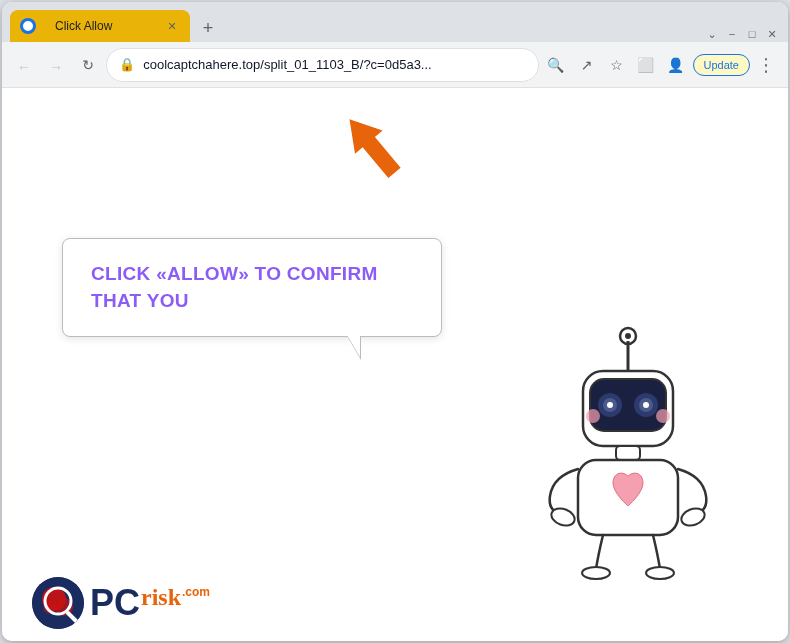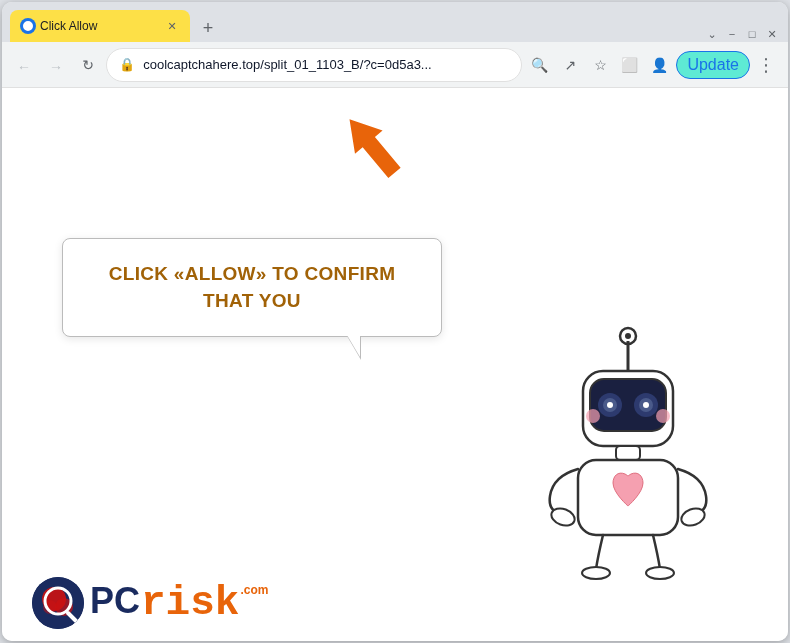--- a/index.html
+++ b/index.html
@@ -29,27 +29,27 @@
       display: flex;
       align-items: flex-end;
       background: #dee1e6;
       padding: 8px 0 0 8px;
       height: 40px;
       gap: 0;
     }
     .tab-active {
       display: flex;
       align-items: center;
-      background: #fde047;
+      background: #eab308;
       border-radius: 8px 8px 0 0;
       padding: 0 10px;
       height: 32px;
       min-width: 180px;
       max-width: 240px;
-      gap: 4px;
+      gap: 19px;
       position: relative;
     }
     .tab-favicon {
       width: 16px;
       height: 16px;
       border-radius: 50%;
       background: #1a73e8;
       display: flex;
       align-items: center;
       justify-content: center;
@@ -171,25 +171,25 @@
       align-items: center;
       justify-content: center;
       font-size: 14px;
       color: #5f6368;
       cursor: pointer;
     }
     .update-btn {
       display: flex;
       align-items: center;
       gap: 4px;
-      background: #5eead4;
+      background: #fef9c3;
       border: 1px solid #1a73e8;
       border-radius: 16px;
       padding: 4px 10px;
-      font-size: 16px;
+      font-size: 11px;
       color: #1a73e8;
       cursor: pointer;
       font-weight: 500;
     }
     .menu-dots {
       width: 28px;
       height: 28px;
       border-radius: 50%;
       display: flex;
       align-items: center;
@@ -251,22 +251,21 @@
       width: 0;
       height: 0;
       border-left: 13px solid transparent;
       border-right: 0px solid transparent;
       border-top: 22px solid #fff;
       z-index: 1;
     }
     .bubble-text {
       font-size: 19px;
       font-weight: 900;
-      color: #a16207;
-      text-align: center;
+      color: #8b5cf6;
       line-height: 1.4;
       letter-spacing: 0.3px;
     }
 
     
     .robot-container {
       position: absolute;
       right: 60px;
       bottom: 60px;
       width: 200px;
@@ -294,22 +293,22 @@
       flex-shrink: 0;
     }
     .pc-text {
       font-family: Arial Black, Arial, sans-serif;
       font-size: 36px;
       font-weight: 900;
       color: #1a2b5f;
       line-height: 1;
     }
     .risk-text {
-      font-family: Liberation Mono, monospace;
-      font-size: 41px;
+      font-family: Liberation Serif, serif;
+      font-size: 24px;
       font-weight: 900;
       color: #e8640a;
       line-height: 1;
     }
     .dot-com {
       font-family: Arial, sans-serif;
       font-size: 12px;
       font-weight: 700;
       color: #e8640a;
     }

